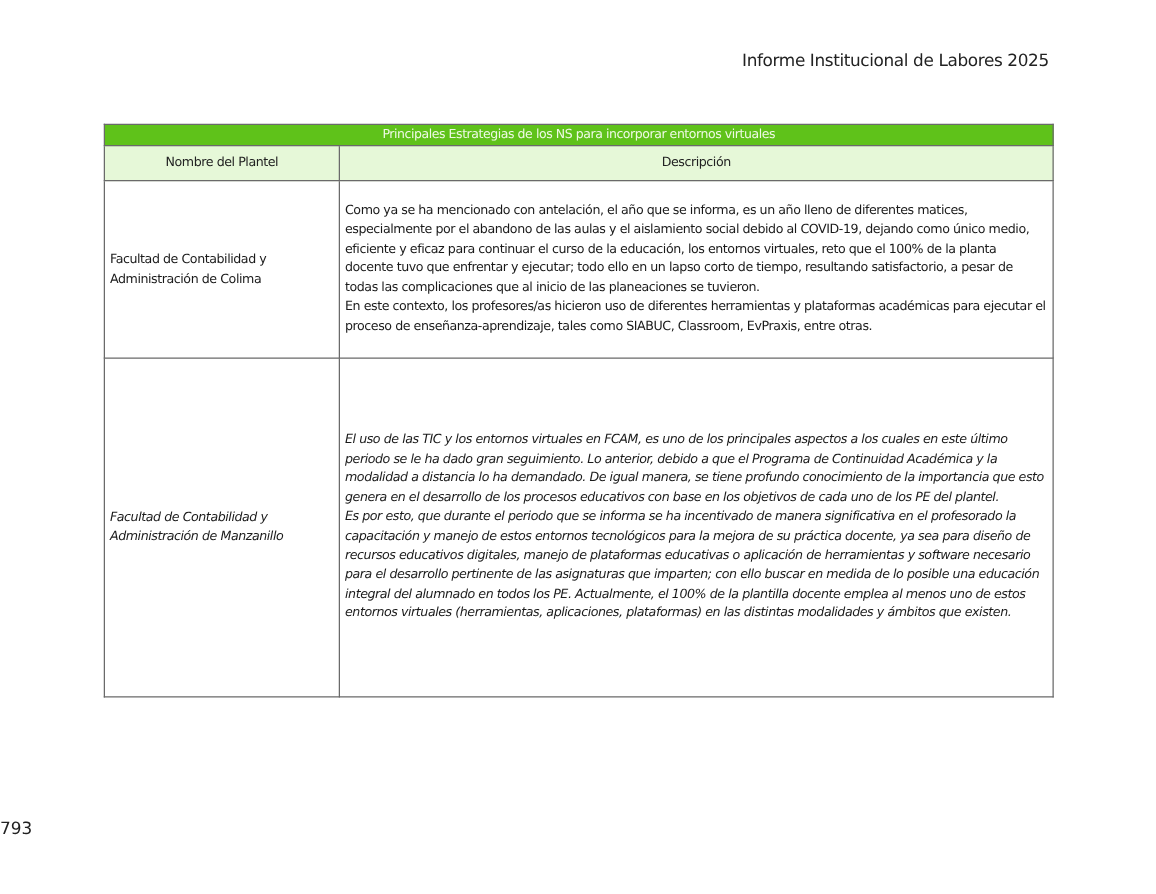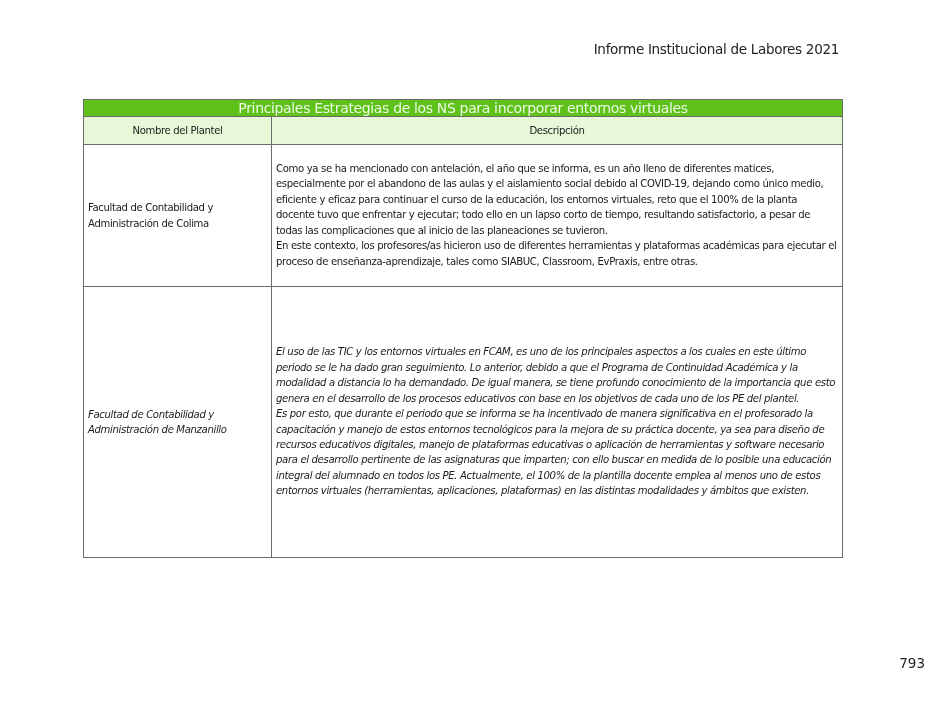--- a/index.html
+++ b/index.html
@@ -37,21 +37,21 @@
     .report-table td, .report-table th {
       border: 1.5px solid #6a6a6a;
       padding: 0;
       vertical-align: middle;
     }
     .title-row th {
       background: #5fc21a;
       color: #eef9e4;
       font-weight: normal;
       height: 16px;
-      font-size: 14px;
+      font-size: 10px;
       line-height: 16px;
       text-align: center;
     }
     .head-row th {
       background: #e6f8d8;
       font-weight: normal;
       height: 27px;
       text-align: center;
       color: #222;
     }
@@ -69,29 +69,29 @@
     .row2 td { height: 238px; font-style: italic; }
     .desc-para {
       margin: 0;
       white-space: pre-line;
     }
     .page-number {
       position: absolute;
       top: 655px;
       left: 0;
       width: 925px;
-      text-align: right;
+      text-align: left;
       font-size: 13.5px;
       color: #222;
     }
   </style>
 </head>
 <body>
 
-<div class="page-header">Informe Institucional de Labores 2021</div>
+<div class="page-header">Informe Institucional de Labores 2025</div>
 
 <table class="report-table">
   <colgroup>
     <col class="col-name">
     <col>
   </colgroup>
   <tbody>
       <tr class="title-row">
     <th colspan="2">Principales Estrategias de los NS para incorporar entornos virtuales</th>
   </tr>

